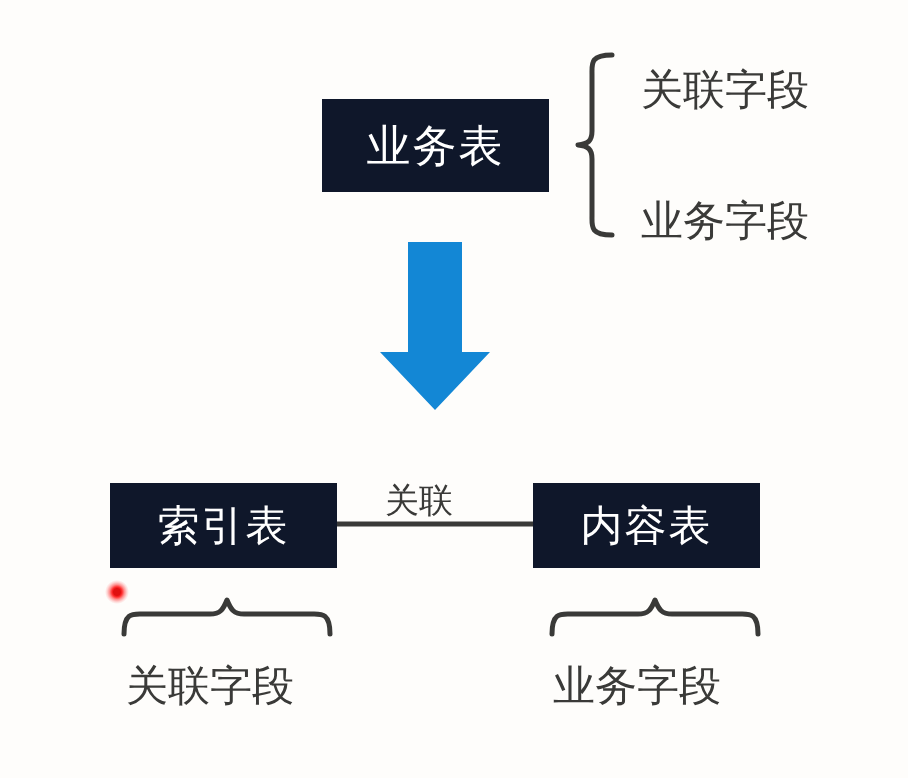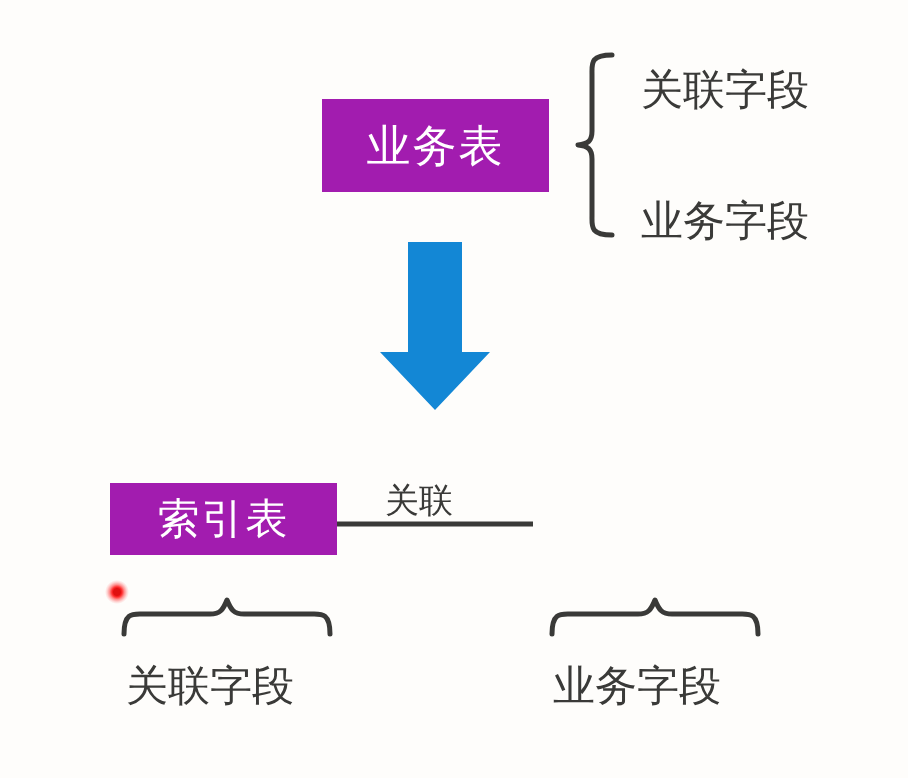--- a/index.html
+++ b/index.html
@@ -14,21 +14,21 @@
     overflow: hidden;
   }
   #canvas {
     position: relative;
     width: 908px;
     height: 778px;
     background: #FEFDFB;
   }
   .box {
     position: absolute;
-    background: #a21caf;
+    background: #0f172a;
     display: flex;
     align-items: center;
     justify-content: center;
     color: #FFFFFF;
     font-weight: 400;
     letter-spacing: 2px;
     line-height: 1;
     box-sizing: border-box;
   }
   .box-label {
@@ -41,21 +41,21 @@
     top: 99px;
     width: 227px;
     height: 93px;
     font-size: 44px;
   }
   
   #box-index {
     left: 110px;
     top: 483px;
     width: 227px;
-    height: 72px;
+    height: 85px;
     font-size: 42px;
   }
   
   #box-content {
     left: 533px;
     top: 483px;
     width: 227px;
     height: 85px;
     font-size: 42px;
   }
@@ -168,20 +168,23 @@
   </svg>
 
   <div class="box" id="box-business">
     <span class="box-label">业务表</span>
   </div>
 
   <div class="box" id="box-index">
     <span class="box-label">索引表</span>
   </div>
 
+  <div class="box" id="box-content">
+    <span class="box-label">内容表</span>
+  </div>
 
   <div class="plain-label" id="label-assoc-field-top">关联字段</div>
 
   <div class="plain-label" id="label-biz-field-top">业务字段</div>
 
   <div class="plain-label" id="label-relation">关联</div>
 
   <div class="plain-label" id="label-assoc-field-bottom">关联字段</div>
 
   <div class="plain-label" id="label-biz-field-bottom">业务字段</div>

